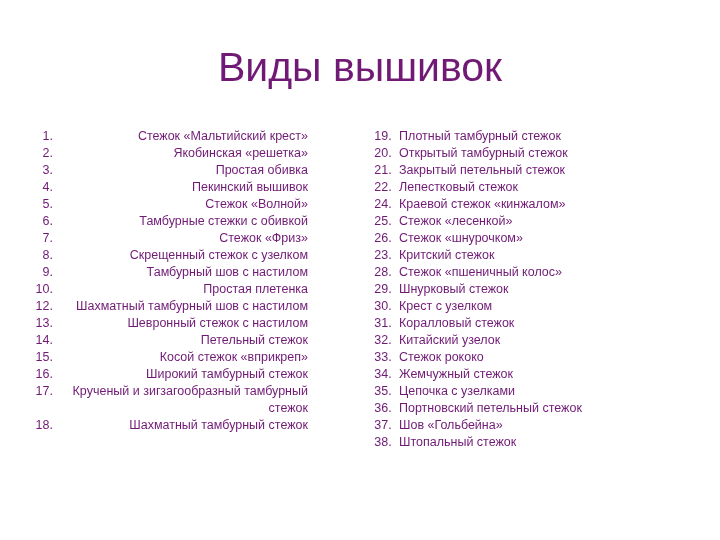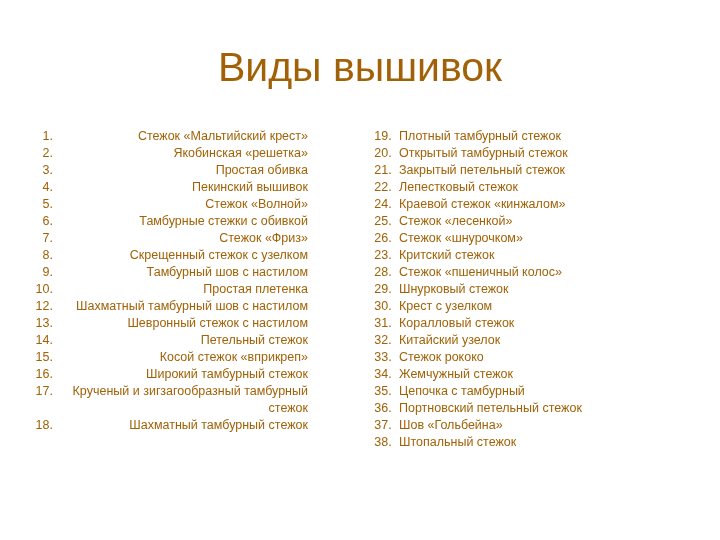--- a/index.html
+++ b/index.html
@@ -5,21 +5,21 @@
   html, body {
     margin: 0;
     padding: 0;
     background: #ffffff;
   }
   .slide {
     position: relative;
     width: 720px;
     height: 540px;
     background: #ffffff;
-    color: #a16207;
+    color: #701a75;
     font-family: "Liberation Sans", sans-serif;
     overflow: hidden;
   }
   .title {
     position: absolute;
     left: 0;
     right: 0;
     top: 42px;
     margin: 0;
     text-align: center;
@@ -194,21 +194,21 @@
       <div class="row">
         <span class="num">33.</span>
         <span class="txt">Стежок рококо</span>
       </div>
       <div class="row">
         <span class="num">34.</span>
         <span class="txt">Жемчужный стежок</span>
       </div>
       <div class="row">
         <span class="num">35.</span>
-        <span class="txt">Цепочка с тамбурный</span>
+        <span class="txt">Цепочка с узелками</span>
       </div>
       <div class="row">
         <span class="num">36.</span>
         <span class="txt">Портновский петельный стежок</span>
       </div>
       <div class="row">
         <span class="num">37.</span>
         <span class="txt">Шов «Гольбейна»</span>
       </div>
       <div class="row">

